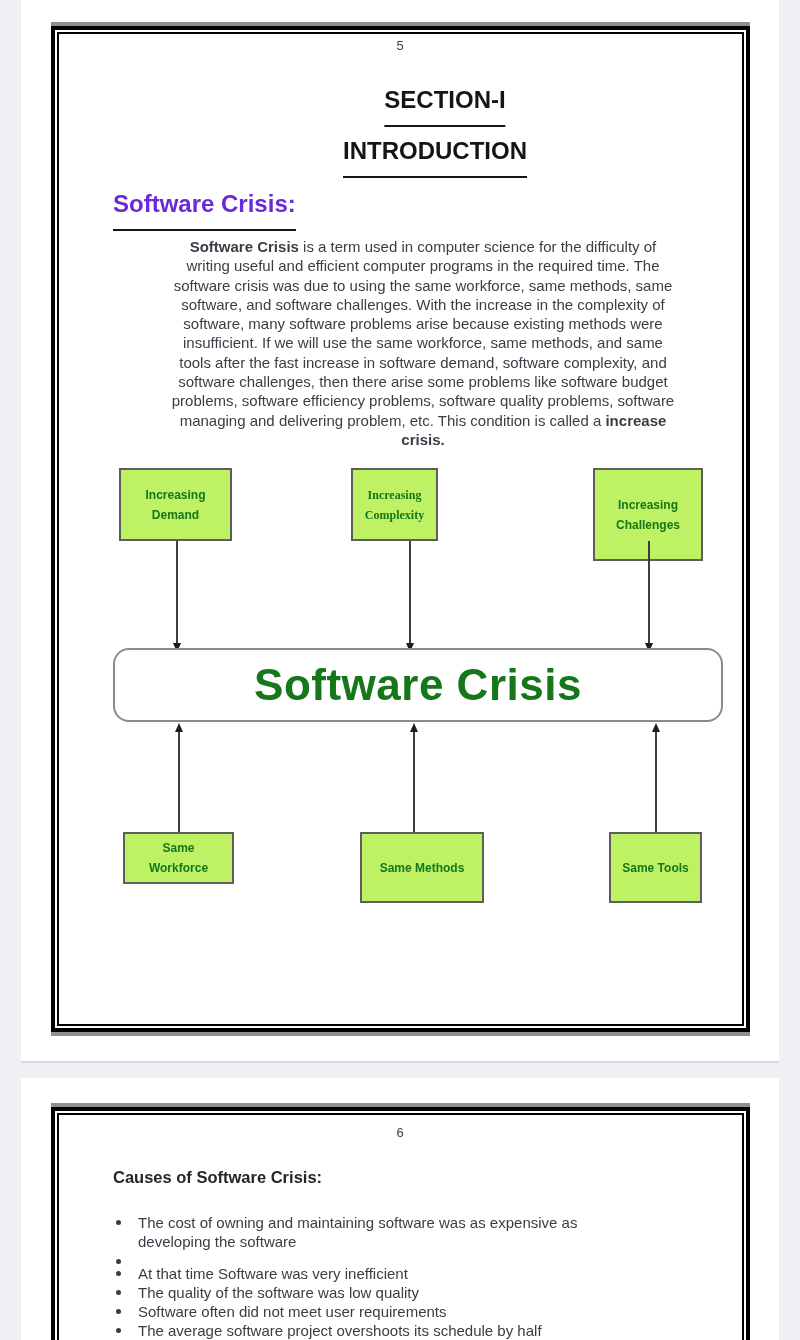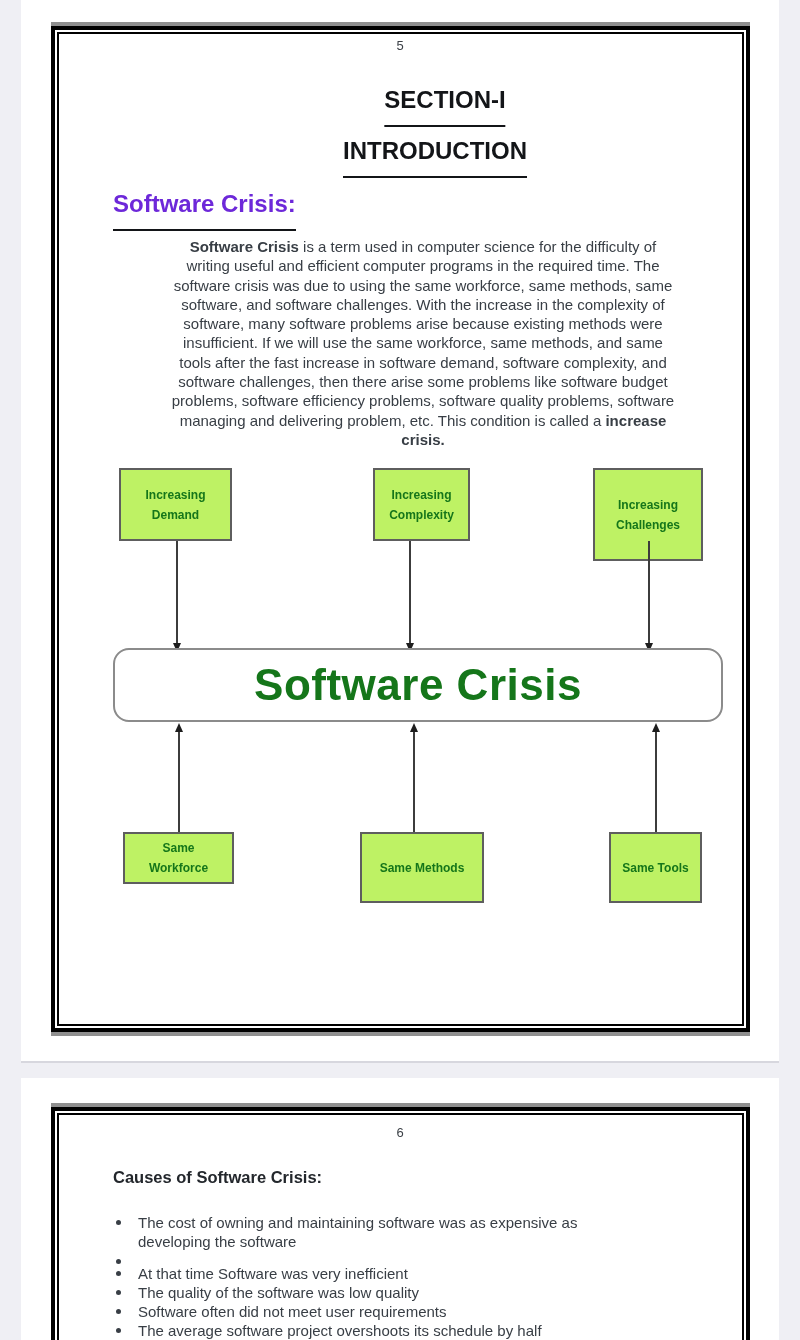--- a/index.html
+++ b/index.html
@@ -31,21 +31,21 @@
   #para{position:absolute;top:237px;left:92px;width:620px;
     font-size:15px;line-height:19.3px;color:#383e45;}
   .pline{white-space:pre;text-align:center;}
   .b{font-weight:bold;}
   
   .dbox{position:absolute;box-sizing:border-box;background:#bef264;
     border:2px solid #5e5e5e;display:flex;align-items:center;justify-content:center;
     text-align:center;font-size:12px;line-height:20px;font-weight:bold;color:#15761a;
     padding:9px 8px;}
   #tb1{left:98px;top:468px;width:113px;height:73px;}
-  #tb2{left:352px;top:468px;width:97px;height:73px;}
+  #tb2{left:330px;top:468px;width:87px;height:73px;font-family:Liberation Serif, serif;}
   #tb3{left:572px;top:468px;width:110px;height:93px;}
   #bb1{left:102px;top:832px;width:111px;height:52px;}
   #bb2{left:339px;top:832px;width:124px;height:71px;}
   #bb3{left:588px;top:832px;width:93px;height:71px;}
   .vline{position:absolute;width:1.5px;background:#3c3c3c;}
   .l-d1{left:155px;top:541px;height:102px;}
   .l-d2{left:388px;top:541px;height:102px;}
   .l-d3{left:627px;top:541px;height:102px;}
   .l-u1{left:157px;top:732px;height:100px;}
   .l-u2{left:392px;top:732px;height:100px;}

